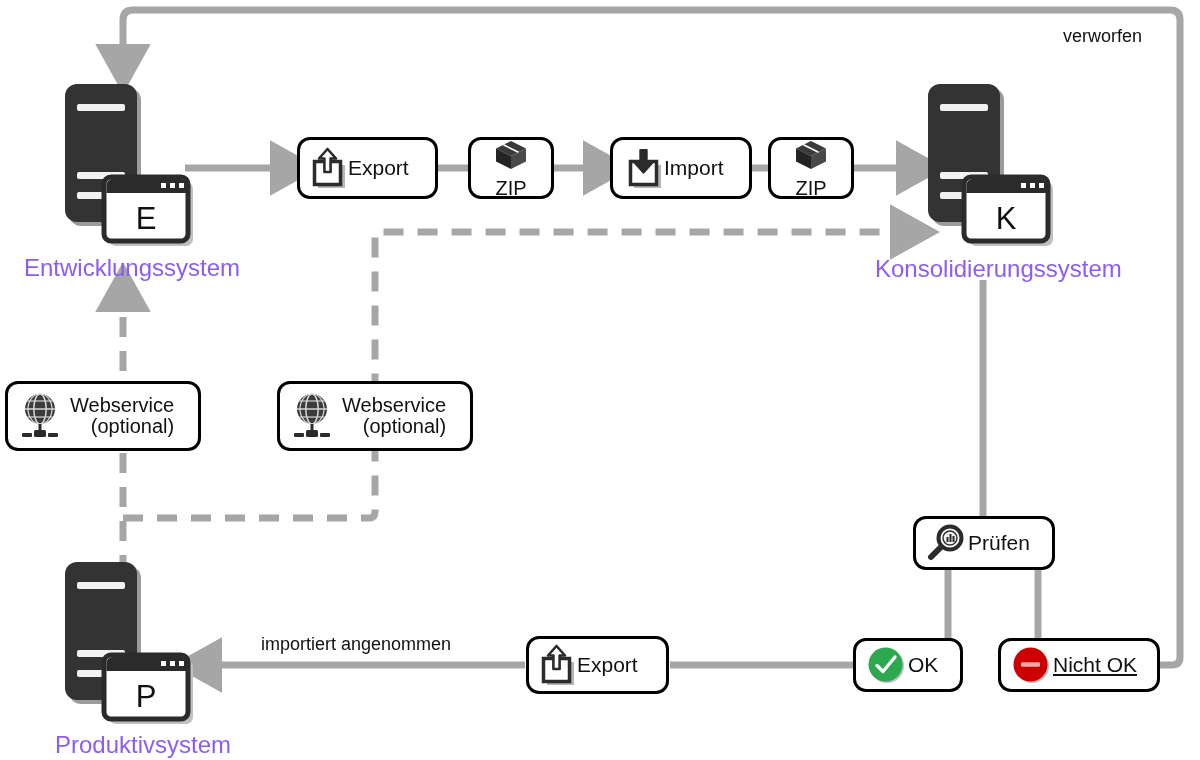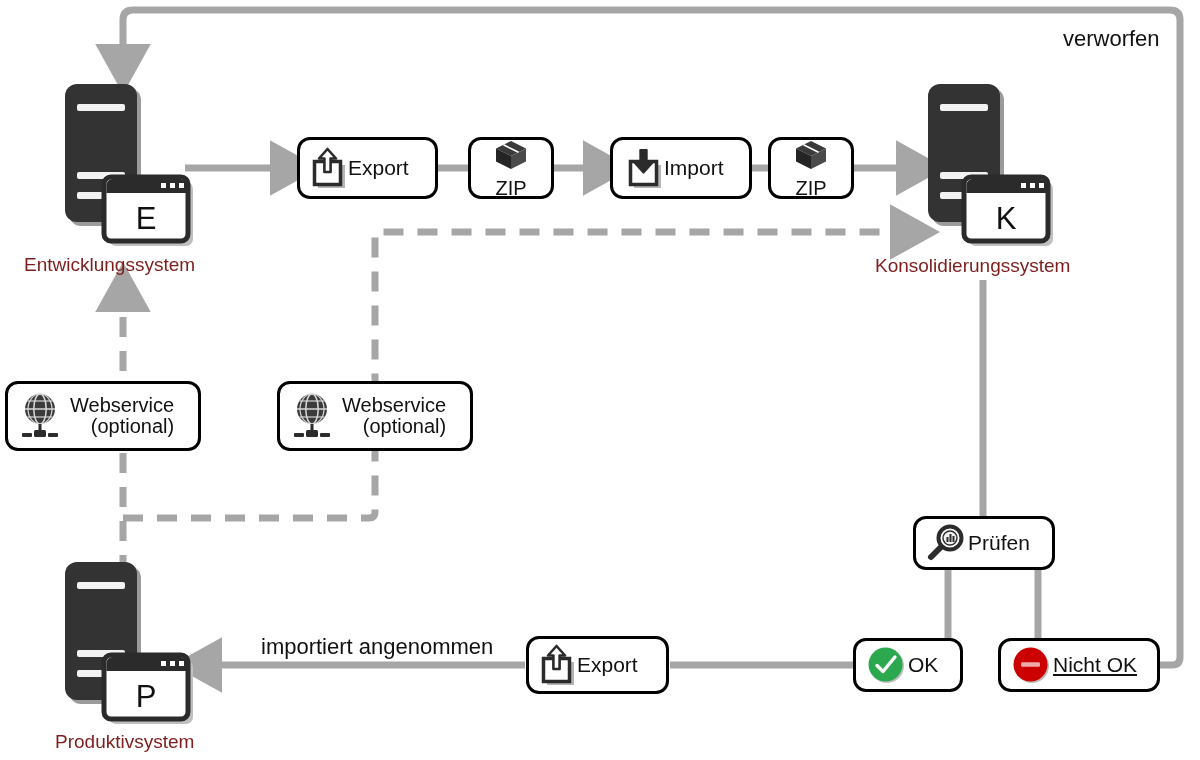--- a/index.html
+++ b/index.html
@@ -12,23 +12,23 @@
   .rbox{position:absolute;background:#ffffff;border:3px solid #000000;
         border-radius:13px;box-sizing:border-box;display:flex;
         align-items:center;justify-content:flex-start;gap:2px;
         padding:0 10px;color:#111;}
   .rbox .lbl{font-size:21px;line-height:1.05;white-space:nowrap;color:#111;}
   .rbox .lbl.two{font-size:20px;text-align:right;}
   .zipbox{flex-direction:column;gap:8px;padding:4px 8px 2px;
           align-items:center;justify-content:center;}
   .zipbox .lbl{font-size:20px;}
   
-  .cap{position:absolute;font-size:22px;color:#111;white-space:nowrap;}
+  .cap{position:absolute;font-size:18px;color:#111;white-space:nowrap;}
   
-  .slabel{position:absolute;font-size:19px;color:#7f1d1d;white-space:nowrap;}
+  .slabel{position:absolute;font-size:24px;color:#8b5cf6;white-space:nowrap;}
   svg{display:block;overflow:visible;}
 </style>
 </head>
 <body>
 
 <div id="stage">
 
   <svg id="wires" viewBox="0 0 1200 760" width="1200" height="760" aria-hidden="true">
     <defs>
       <marker id="ah" markerWidth="10" markerHeight="10" refX="3.2" refY="4" orient="auto" markerUnits="strokeWidth">

